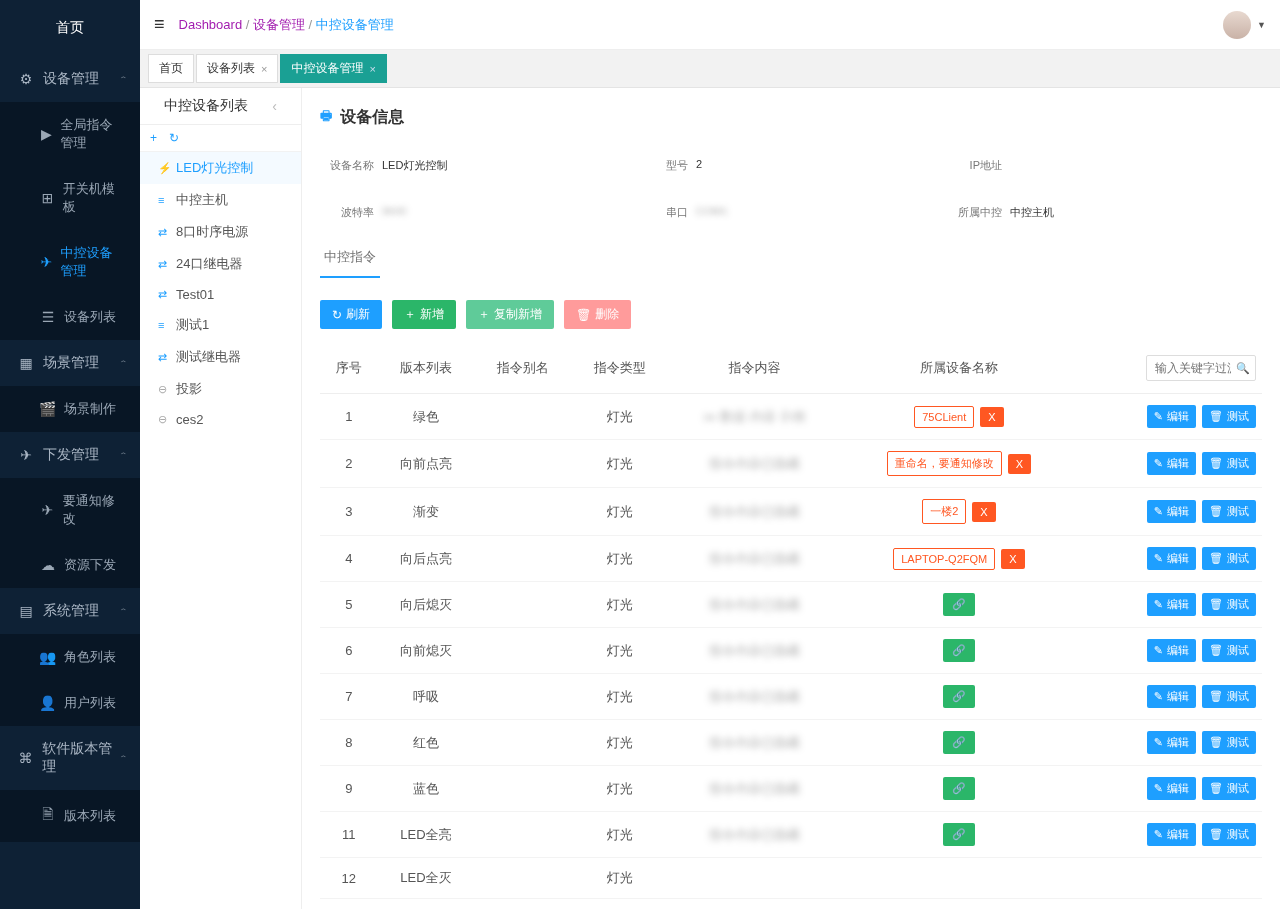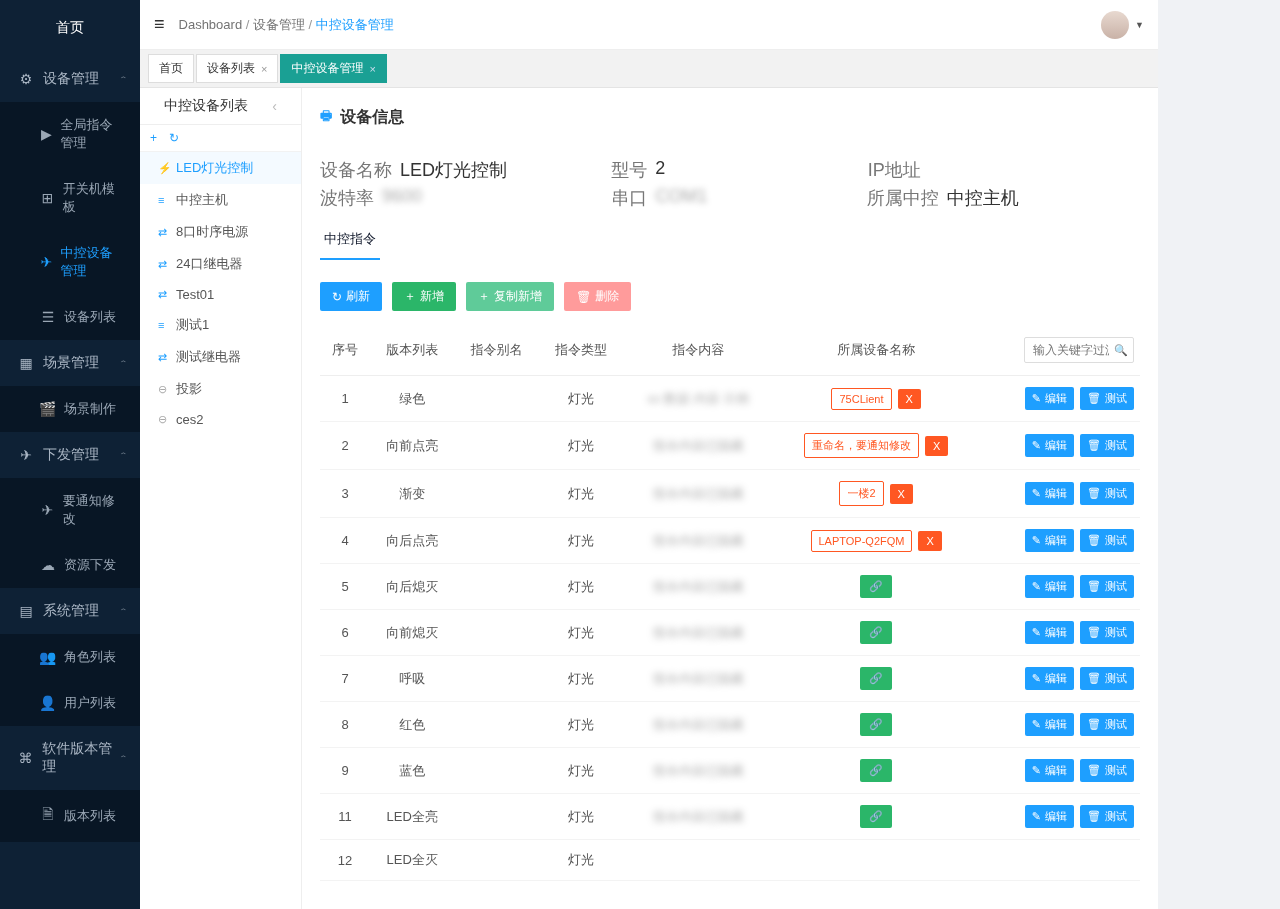--- a/index.html
+++ b/index.html
@@ -1,33 +1,33 @@
 <!DOCTYPE html>
 <html><head>
 <meta charset="utf-8">
 <style>
 * { box-sizing: border-box; margin: 0; padding: 0; }
 body { font-family: "Microsoft YaHei", Arial, sans-serif; font-size: 13px; color: #333; background: #f0f2f5; overflow: hidden; }
-.app { display: flex; height: 909px; width: 1158px; }
+.app { display: flex; height: 909px; width: 1280px; }
 
 
 .sidebar { width: 140px; background: #0e2135; color: #aab6c4; display: flex; flex-direction: column; flex-shrink: 0; }
 .nav-top { padding: 19px 0; text-align: center; color: #fff; font-size: 14px; cursor: pointer; }
 .nav-section { padding: 14px 18px; display: flex; align-items: center; gap: 9px; cursor: pointer; font-size: 14px; position: relative; color: #aab6c4; }
 .nav-section.expandable::after { content: "⌃"; position: absolute; right: 12px; font-size: 11px; color: #6f7d8b; transform: scaleY(0.7); }
 .nav-sub { padding: 14px 18px 14px 40px; display: flex; align-items: center; gap: 8px; cursor: pointer; font-size: 13px; background: #081625; color: #9aa7b5; }
 .nav-sub.active { color: #1e9fff; }
 .nav-icon, .nav-sub-icon { font-size: 14px; display: inline-flex; width: 16px; justify-content: center; }
 
 
 .main { flex: 1; display: flex; flex-direction: column; background: #fff; min-width: 0; }
 .header { height: 50px; display: flex; align-items: center; padding: 0 14px; border-bottom: 1px solid #eee; }
 .menu-toggle { font-size: 18px; margin-right: 14px; cursor: pointer; }
 .crumbs { color: #999; font-size: 13px; }
-.crumbs a { color: #737373; text-decoration: none; }
+.crumbs a { color: #a21caf; text-decoration: none; }
 .crumbs .active { color: #1e9fff; }
 .header-right { margin-left: auto; display: flex; align-items: center; gap: 6px; cursor: pointer; }
 .avatar { width: 28px; height: 28px; border-radius: 50%; background: linear-gradient(#e8d9d0, #c9b2a7); display: inline-block; }
 .caret { font-size: 9px; color: #555; }
 
 
 .tabs-bar { height: 38px; background: #f2f2f2; display: flex; align-items: center; padding: 0 8px; gap: 2px; border-bottom: 1px solid #e4e4e4; }
 .tab { background: #fff; border: 1px solid #ddd; padding: 5px 10px; font-size: 12px; display: inline-flex; align-items: center; gap: 6px; cursor: pointer; }
 .tab.active { background: #1aa094; color: #fff; border-color: #1aa094; }
 .tab-close { font-size: 11px; color: #999; }
@@ -43,27 +43,27 @@
 .tree-list { flex: 1; overflow: auto; background:#fff; }
 .tree-item { padding: 7px 10px 7px 18px; font-size: 13px; cursor: pointer; display: flex; align-items: center; gap: 6px; color: #555; }
 .tree-item.selected { color: #1e9fff; background: #f4faff; }
 .tree-icon { font-size: 11px; color: #1e9fff; width: 12px; }
 .tree-icon.gray { color: #aaa; }
 
 
 .content { flex: 1; overflow: auto; padding: 12px 18px; min-width: 0; }
 .section-title { font-size: 16px; font-weight: 600; margin: 6px 0 30px; display: flex; align-items: center; gap: 8px; color:#333; }
 .info-icon { color: #1e9fff; font-size: 13px; }
-.info-grid { display: grid; grid-template-columns: repeat(3, 1fr); row-gap: 4px; margin-bottom: 10px; font-size: 18px; }
+.info-grid { display: grid; grid-template-columns: repeat(3, 1fr); row-gap: 32px; margin-bottom: 18px; font-size: 11px; }
 .info-cell { display: flex; gap: 8px; }
 .info-label { color: #777; min-width: 54px; text-align: right; }
 .info-value { color: #333; }
 .info-value.blur { color: transparent; text-shadow: 0 0 6px rgba(0,0,0,0.35); }
 
-.sub-tab { color: #0f172a; padding: 10px 4px 10px; border-bottom: 2px solid #1e9fff; display: inline-block; margin-bottom: 6px; font-size: 13px; }
+.sub-tab { color: #737373; padding: 10px 4px 10px; border-bottom: 2px solid #1e9fff; display: inline-block; margin-bottom: 6px; font-size: 13px; }
 
 .toolbar { display: flex; gap: 10px; margin: 16px 0 14px; }
 .btn { display: inline-flex; align-items: center; gap: 4px; padding: 6px 12px; font-size: 12px; border-radius: 2px; cursor: pointer; color: #fff; border: none; }
 .btn-primary { background: #1e9fff; }
 .btn-success { background: #2bb669; }
 .btn-success-light { background: #5fcb99; }
 .btn-danger-light { background: #ff9b9b; }
 .btn-outline-danger { background: #fff; border: 1px solid #ff5722; color: #ff5722; }
 .btn-small { padding: 4px 7px; font-size: 11px; }
 

